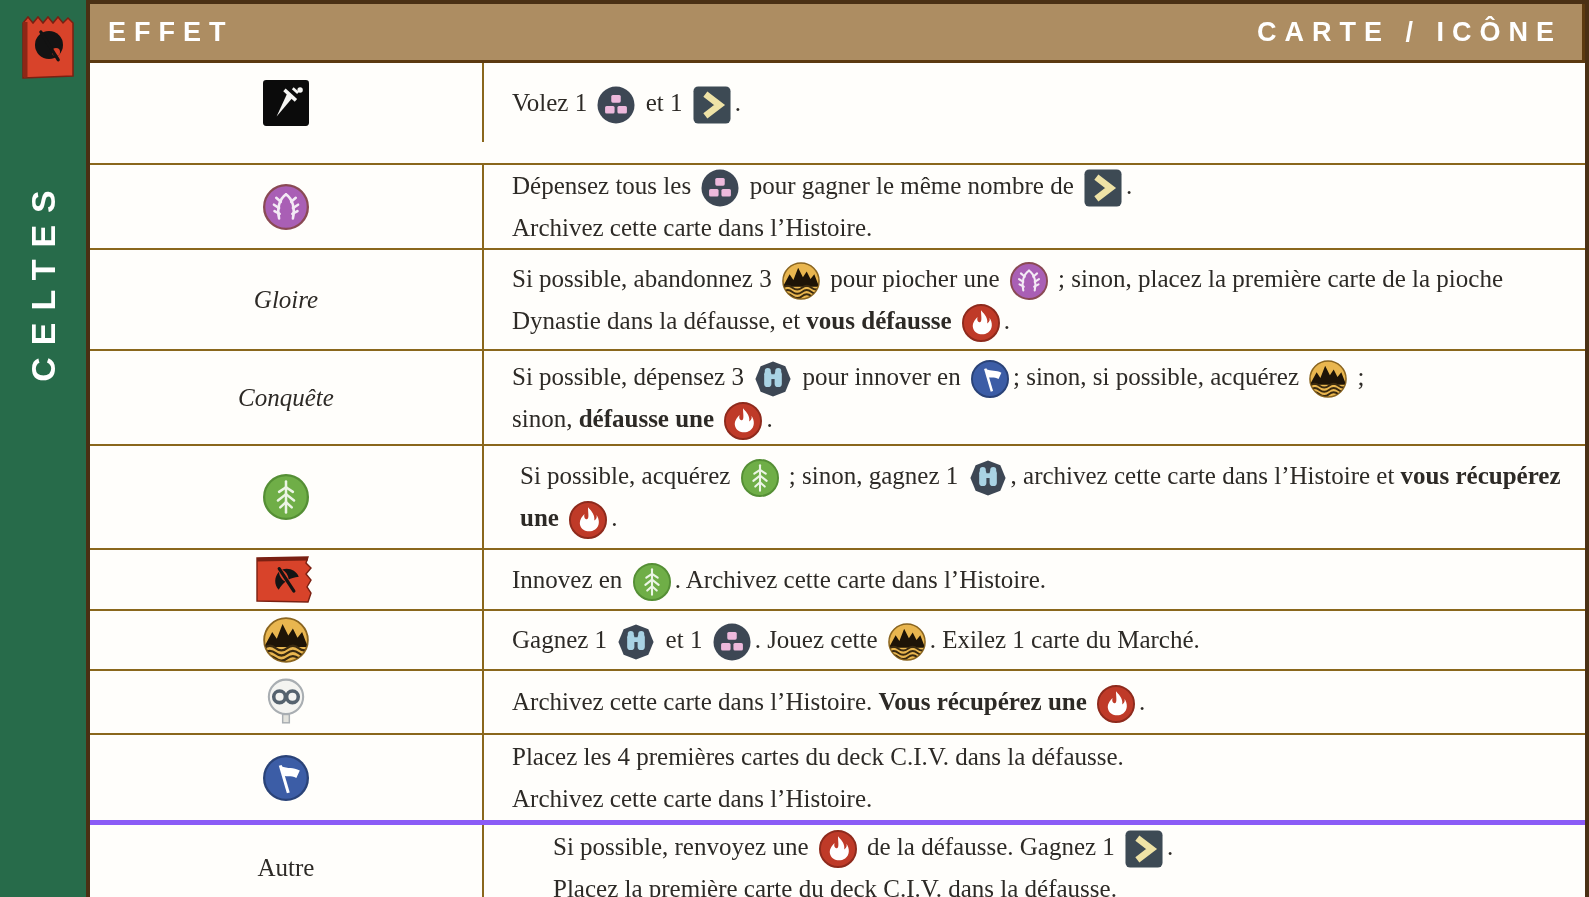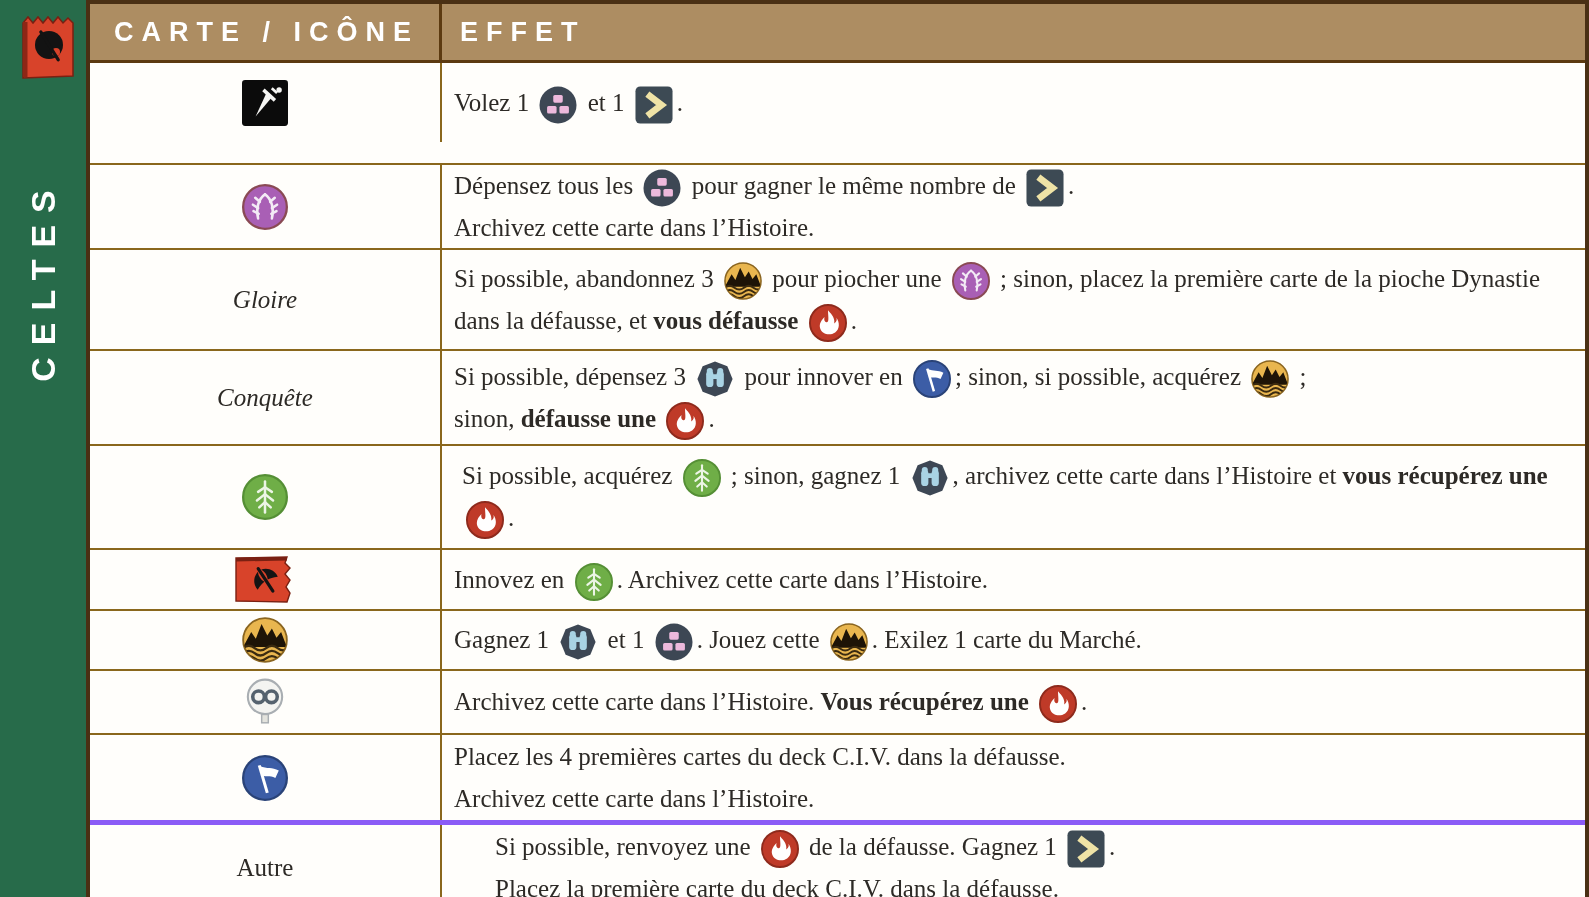--- a/index.html
+++ b/index.html
@@ -18,24 +18,24 @@
     border:4px solid #4a3014;border-bottom-width:6px;background:#fffefb;display:flex;flex-direction:column;}
   .hrow{display:flex;height:56px;background:#ad8d62;border-bottom:3px solid #5c3a10;flex:none;}
   .hcell{font-family:"Liberation Sans",sans-serif;font-weight:bold;color:#ffffff;font-size:27px;
     letter-spacing:8px;display:flex;align-items:center;}
   .hcell.card{width:352px;box-sizing:border-box;border-right:3px solid #5c3a10;padding-left:24px;flex:none;}
   .hcell.effect{flex:1;padding-left:18px;}
 
   .trow{display:flex;flex:none;box-sizing:border-box;border-top:2px solid #8a671c;background:#fffefb;}
   .trow:first-of-type{border-top:none;}
   .trow.thick{border-top:5px solid #8b5cf6;gap:41px;}
-  .cell-card{width:352px;flex:none;box-sizing:border-box;border-right:2px solid #8a671c;
+  .cell-card{width:394px;flex:none;box-sizing:border-box;border-right:2px solid #8a671c;
     display:flex;align-items:center;justify-content:center;overflow:hidden;}
   .cell-effect{flex:1;display:flex;align-items:center;box-sizing:border-box;
-    padding:2px 14px 2px 12px;overflow:hidden;}
+    padding:2px 14px 2px 28px;overflow:hidden;}
   .effect-content{width:100%;font-size:25px;line-height:42px;color:#2d2a26;}
   .effect-content b{font-weight:bold;}
   .card-label{font-size:25px;color:#2d2a26;}
   .card-label.italic{font-style:italic;}
 
   
   .ic{display:inline-block;vertical-align:middle;margin:-6px 4px;}
   .ic svg{display:block;width:38px;height:38px;}
   .ic.big{margin:0;}
   .ic.big svg{width:46px;height:46px;}
@@ -57,22 +57,22 @@
         <g transform="rotate(-32 27 31)">
           <rect x="25.4" y="14" width="3.2" height="36" rx="1.5" fill="#131313"></rect>
         </g>
       </svg>
     </div>
     <div id="sidebar-label">CELTES</div>
   </div>
 
   <div id="gtable">
     <div class="hrow">
+      <div class="hcell effect">EFFET</div>
       <div class="hcell card">CARTE / ICÔNE</div>
-      <div class="hcell effect">EFFET</div>
     </div>
     <div id="tbody">
         <div class="trow" style="height: 79px;">
           <div class="cell-card">
             <span class="ic big">
               <svg viewBox="0 0 44 44">
                 <rect x="0" y="0" width="44" height="44" rx="3" fill="#0b0b0b"></rect>
       <polygon points="13,35 24,11 29,16" fill="#f5f5f3"></polygon>
       <line x1="20.5" y1="9.5" x2="31.5" y2="19.5" stroke="#f5f5f3" stroke-width="3.4"></line>
       <line x1="28.5" y1="8" x2="33.5" y2="12.5" stroke="#f5f5f3" stroke-width="2.6"></line>

